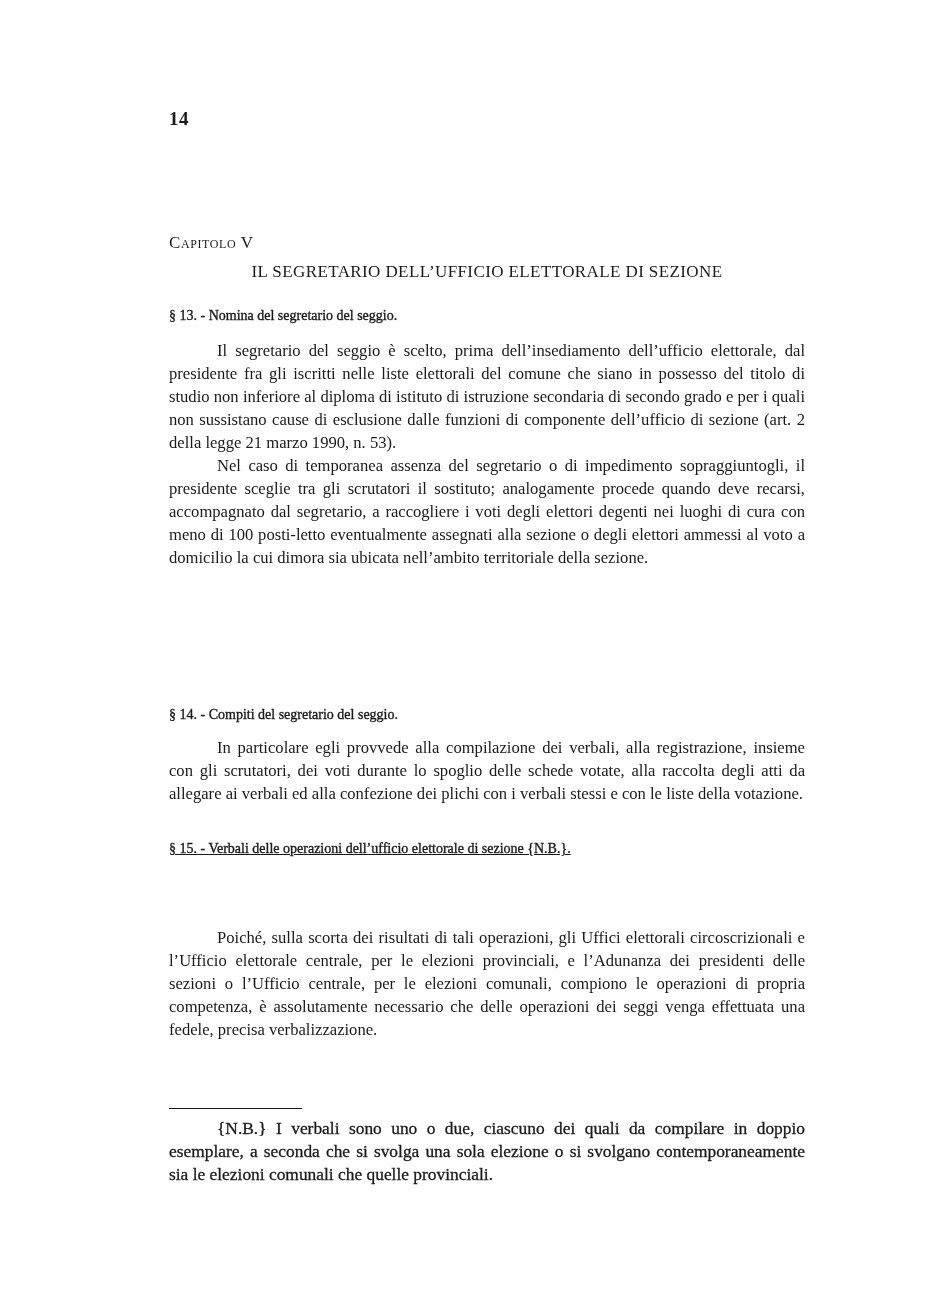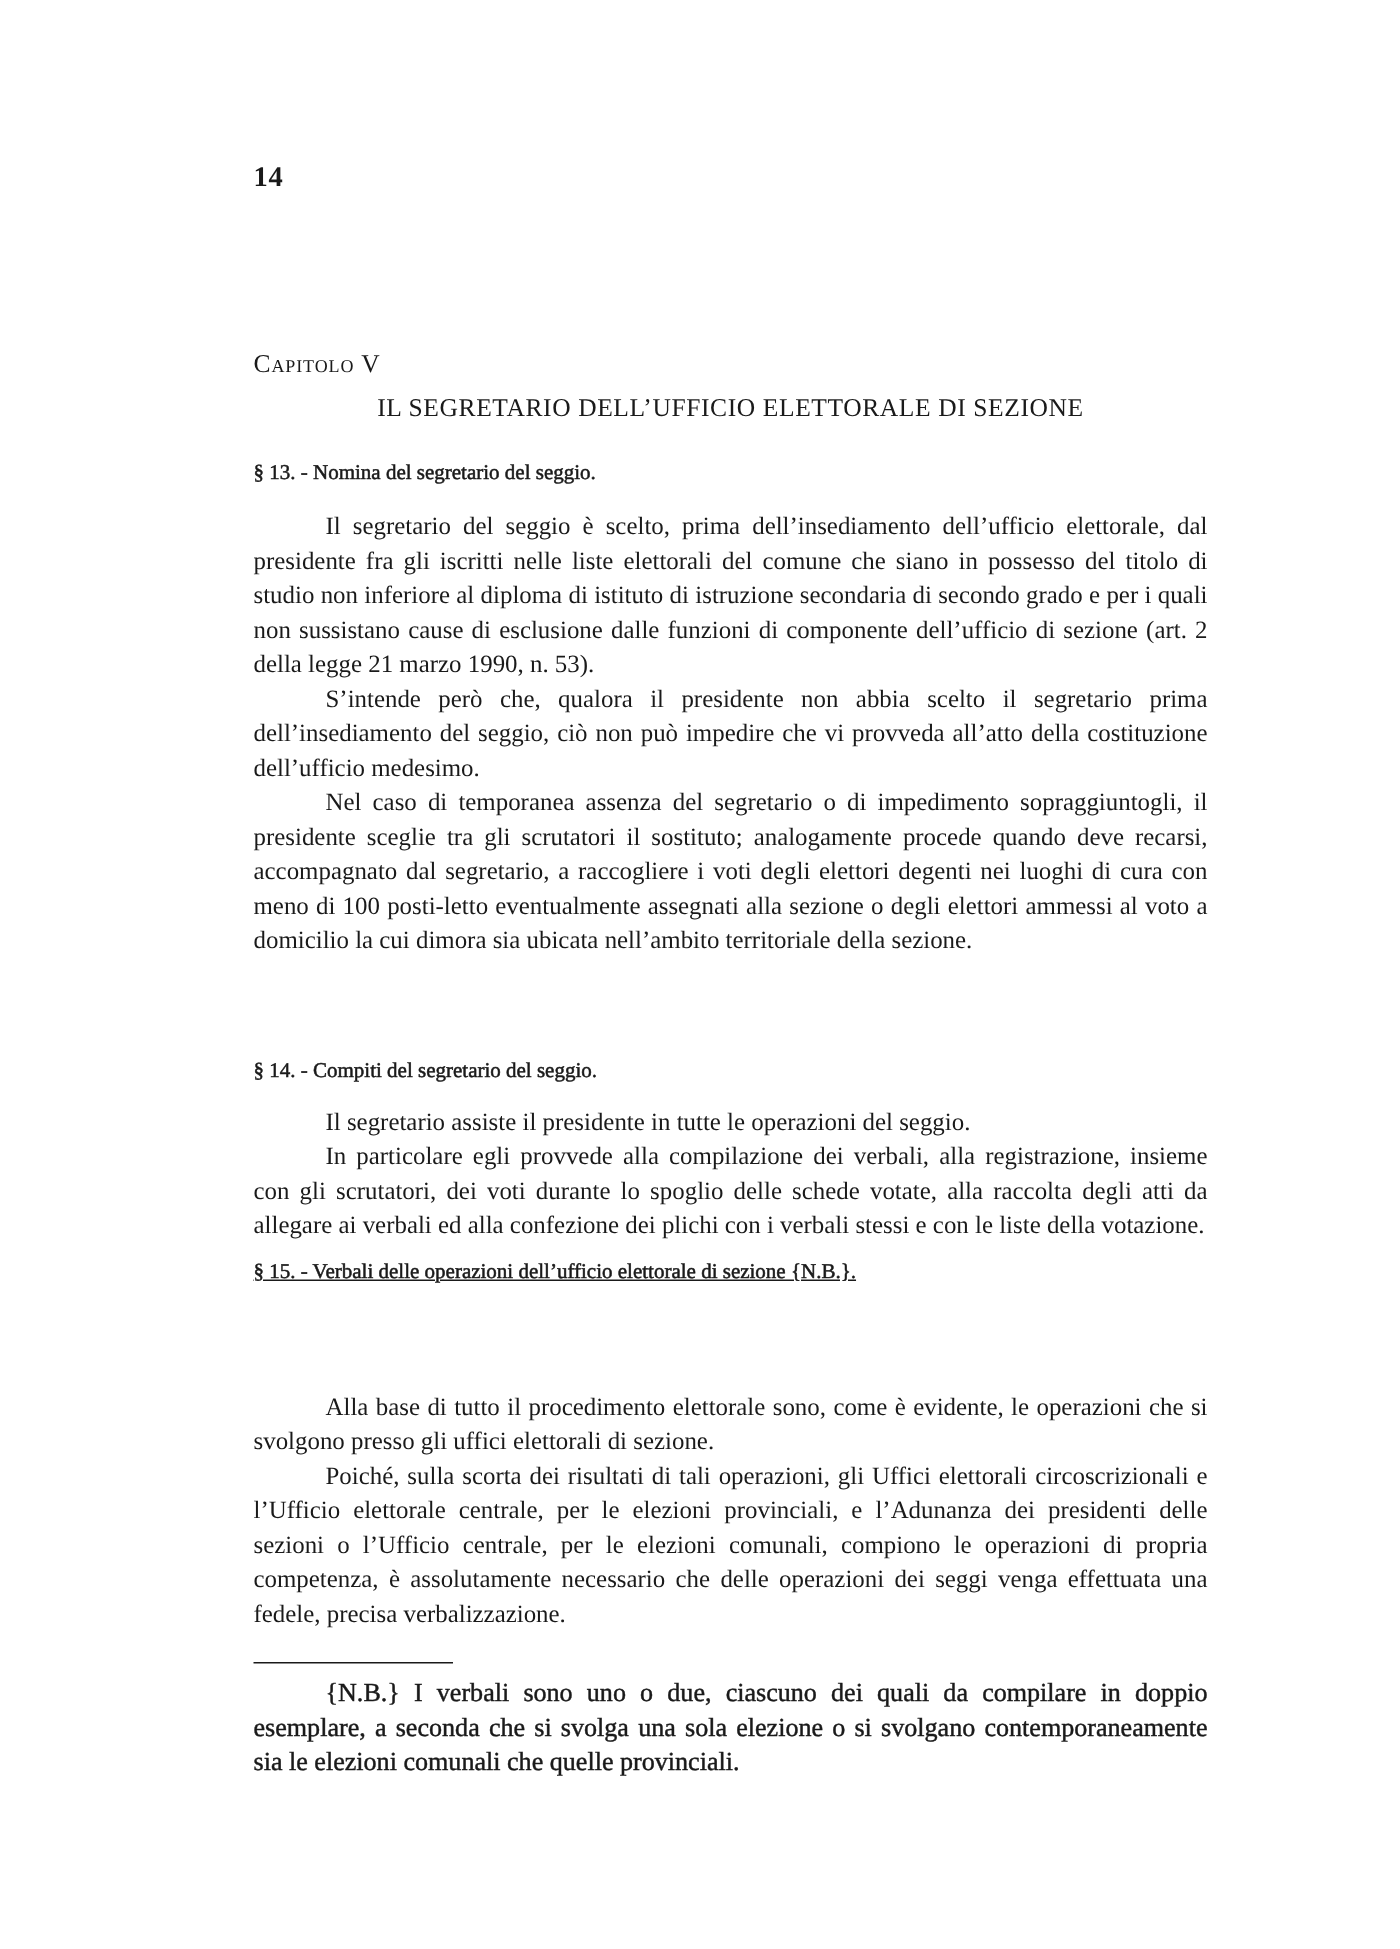--- a/index.html
+++ b/index.html
@@ -102,33 +102,30 @@
 <div class="page">
 
   <div class="page-number">14</div>
 
   <div class="chapter-label">Capitolo V</div>
   <div class="chapter-title">IL SEGRETARIO DELL’UFFICIO ELETTORALE DI SEZIONE</div>
 
   <h2 class="section-heading" style="top:304px;">§ 13. - Nomina del segretario del seggio.</h2>
   <div class="para-block" style="top:339px;">
     <p>Il segretario del seggio è scelto, prima dell’insediamento dell’ufficio elettorale, dal presidente fra gli iscritti nelle liste elettorali del comune che siano in possesso del titolo di studio non inferiore al diploma di istituto di istruzione secondaria di secondo grado e per i quali non sussistano cause di esclusione dalle funzioni di componente dell’ufficio di sezione (art. 2 della legge 21 marzo 1990, n. 53).</p>
-    <p>S’intende però che, qualora il presidente non abbia scelto il segretario prima dell’insediamento del seggio, ciò non può impedire che vi provveda all’atto della costituzione dell’ufficio medesimo.</p>
     <p>Nel caso di temporanea assenza del segretario o di impedimento sopraggiuntogli, il presidente sceglie tra gli scrutatori il sostituto; analogamente procede quando deve recarsi, accompagnato dal segretario, a raccogliere i voti degli elettori degenti nei luoghi di cura con meno di 100 posti-letto eventualmente assegnati alla sezione o degli elettori ammessi al voto a domicilio la cui dimora sia ubicata nell’ambito territoriale della sezione.</p>
   </div>
 
   <h2 class="section-heading" style="top:703px;">§ 14. - Compiti del segretario del seggio.</h2>
   <div class="para-block" style="top:736px;">
-    <p>Il segretario assiste il presidente in tutte le operazioni del seggio.</p>
     <p>In particolare egli provvede alla compilazione dei verbali, alla registrazione, insieme con gli scrutatori, dei voti durante lo spoglio delle schede votate, alla raccolta degli atti da allegare ai verbali ed alla confezione dei plichi con i verbali stessi e con le liste della votazione.</p>
   </div>
 
   <h2 class="section-heading" style="top:837px;text-decoration:underline;">§ 15. - Verbali delle operazioni dell’ufficio elettorale di sezione {N.B.}.</h2>
   <div class="para-block" style="top:926px;">
-    <p>Alla base di tutto il procedimento elettorale sono, come è evidente, le operazioni che si svolgono presso gli uffici elettorali di sezione.</p>
     <p>Poiché, sulla scorta dei risultati di tali operazioni, gli Uffici elettorali circoscrizionali e l’Ufficio elettorale centrale, per le elezioni provinciali, e l’Adunanza dei presidenti delle sezioni o l’Ufficio centrale, per le elezioni comunali, compiono le operazioni di propria competenza, è assolutamente necessario che delle operazioni dei seggi venga effettuata una fedele, precisa verbalizzazione.</p>
   </div>
 
   <div class="footnote-rule"></div>
   <div class="footnote">
     <p>{N.B.} I verbali sono uno o due, ciascuno dei quali da compilare in doppio esemplare, a seconda che si svolga una sola elezione o si svolgano contemporaneamente sia le elezioni comunali che quelle provinciali.</p>
   </div>
 
 </div>
 

